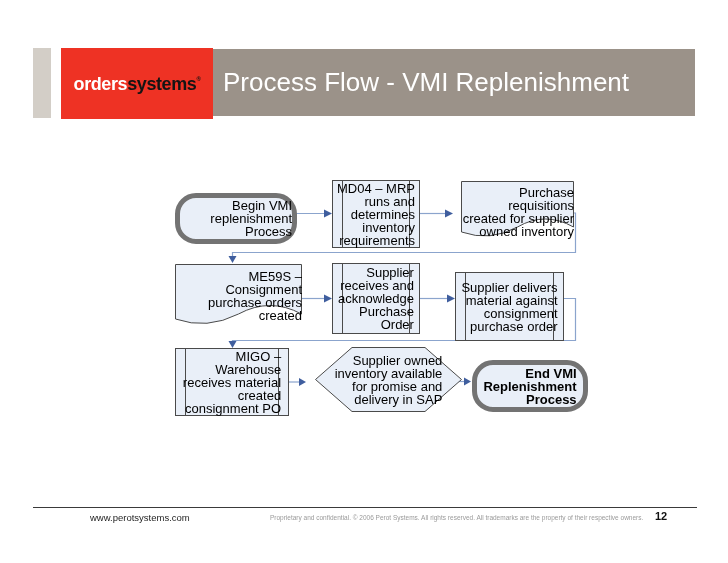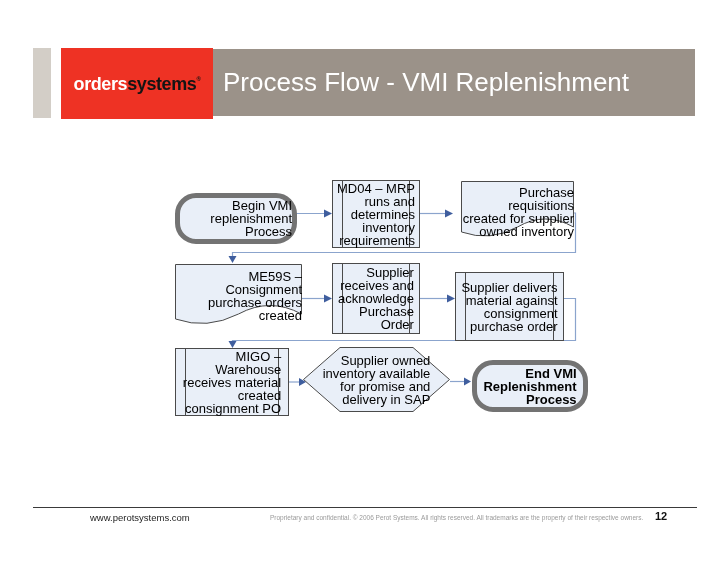--- a/index.html
+++ b/index.html
@@ -40,21 +40,21 @@
   .svgnode{background:transparent;}
   .svgnode svg{position:absolute;left:0;top:0;z-index:1;}
 
   .n-begin{left:175px;top:193px;width:112px;height:41px;}
   .n-md04{left:332px;top:180px;width:86px;height:66px;}
   .n-purchreq{left:453px;top:181px;width:113px;height:64px;align-items:flex-start;padding-top:5px;box-sizing:border-box;margin-left:8px;}
   .n-me59s{left:175px;top:264px;width:127px;height:69px;align-items:flex-start;padding-top:6px;box-sizing:border-box;}
   .n-recv{left:332px;top:263px;width:86px;height:69px;}
   .n-deliv{left:455px;top:272px;width:107px;height:67px;}
   .n-migo{left:175px;top:348px;width:112px;height:66px;}
-  .n-hex{left:303px;top:347px;width:147px;height:65px;}
+  .n-hex{left:315px;top:347px;width:147px;height:65px;}
   .n-end{left:472px;top:360px;width:106px;height:42px;font-weight:bold;}
 
   .connectors{left:0;top:0;pointer-events:none;}
 
   
   .footer-line{left:33px;top:507px;width:664px;height:0;border-top:1px solid #3a3a3a;}
   .footer-url{left:90px;top:512px;font-size:9.5px;color:#1f1f1f;}
   .footer-disclaimer{left:270px;top:514px;font-size:6.5px;color:#9a9a9a;white-space:nowrap;}
   .footer-page{left:655px;top:510px;font-size:11px;font-weight:bold;color:#111111;}
 </style>

